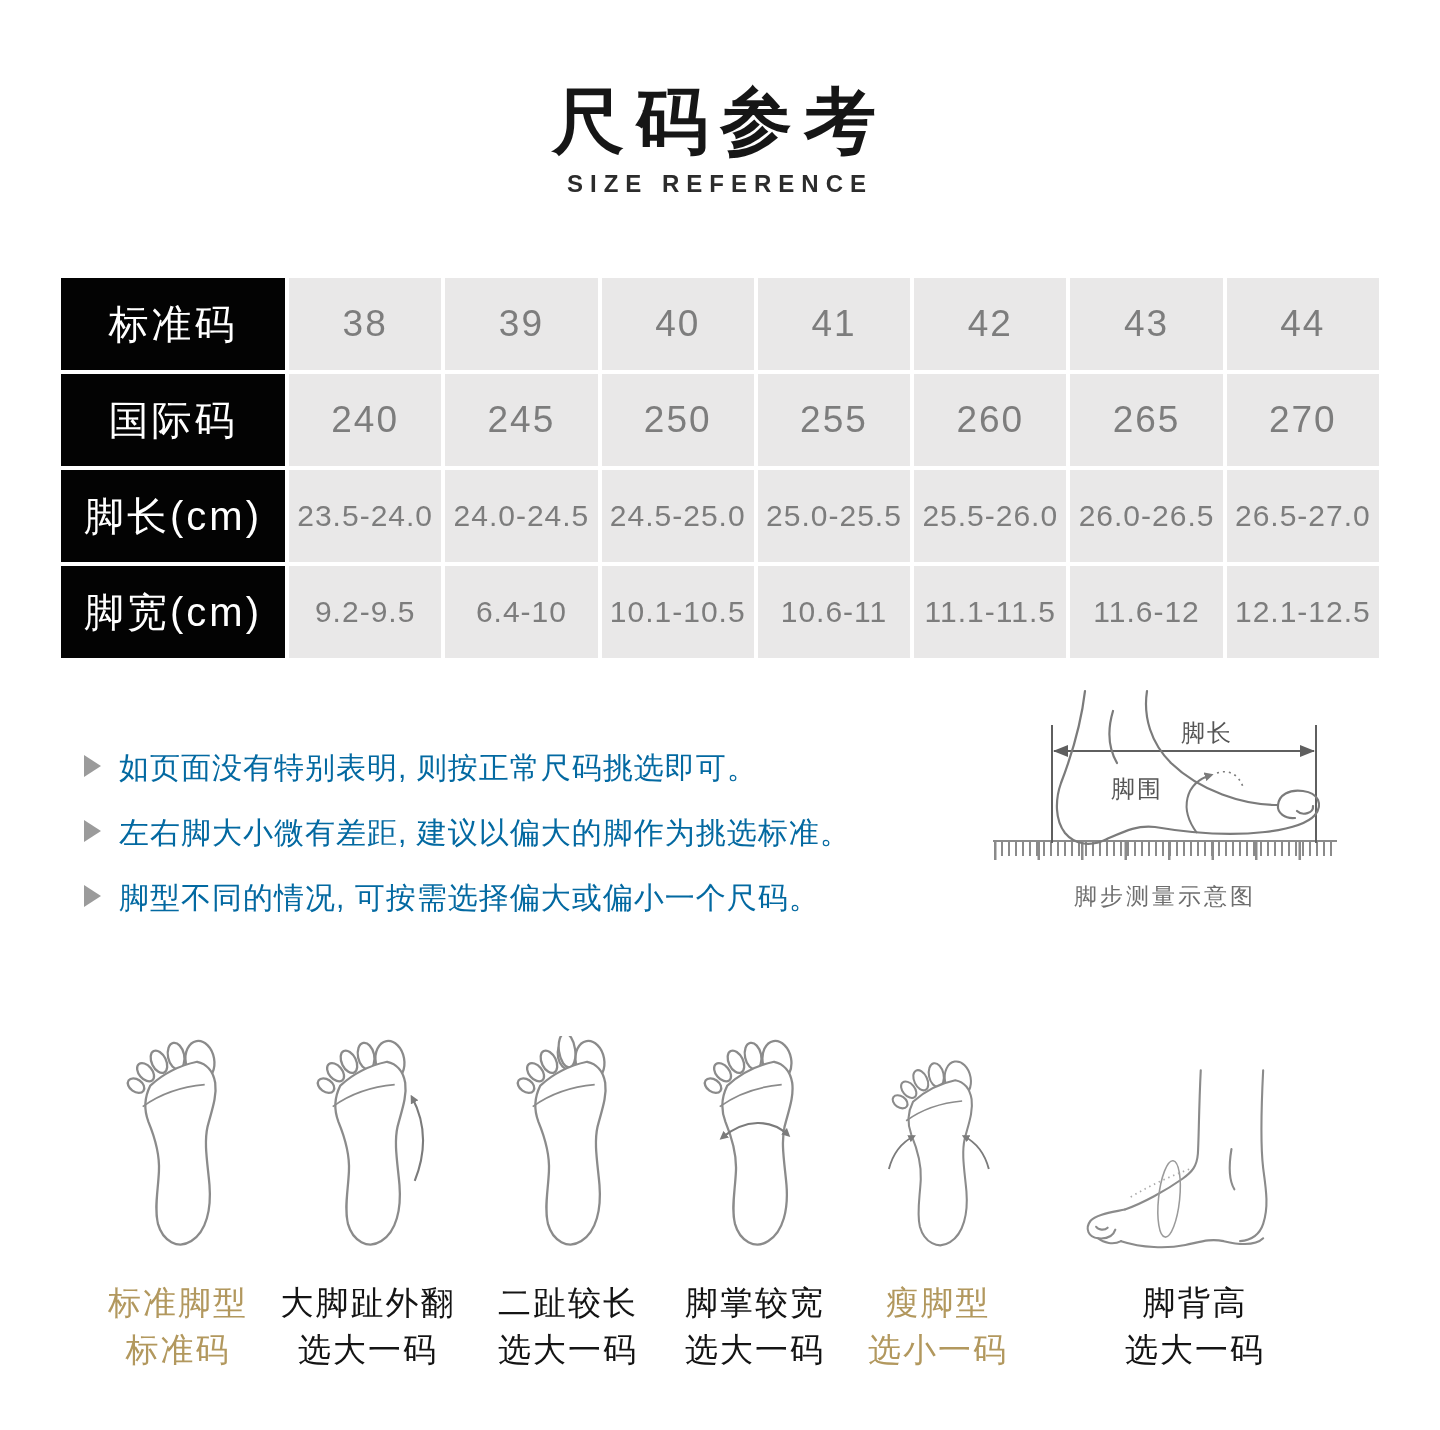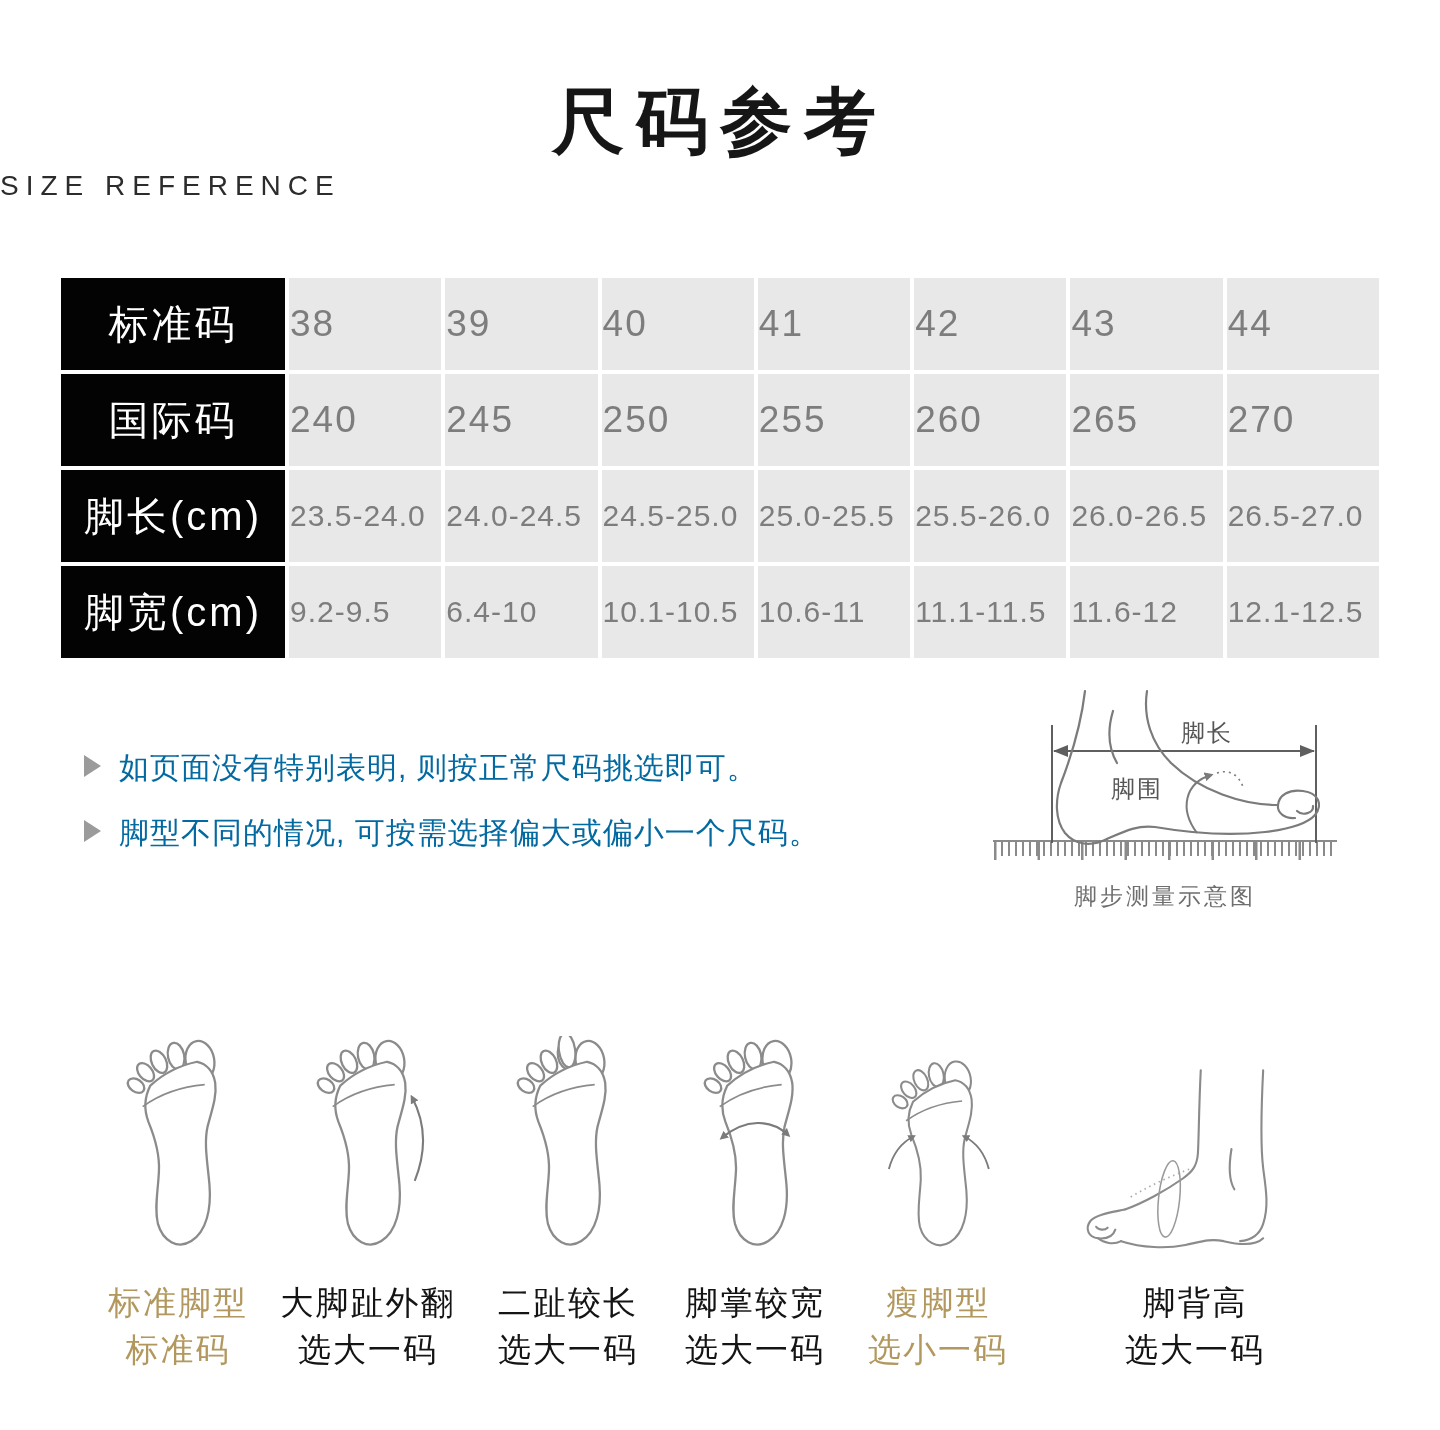--- a/index.html
+++ b/index.html
@@ -2,30 +2,30 @@
 <html><head>
 <meta charset="utf-8">
 <style>
   html,body{margin:0;padding:0;background:#fff;}
   .page{position:relative;width:1440px;height:1430px;background:#ffffff;overflow:hidden;
         font-family:"Liberation Sans","DejaVu Sans",sans-serif;}
 
   
   .page-title{position:absolute;top:74px;left:0;width:1440px;margin:0;text-align:center;
               font-size:72px;font-weight:bold;letter-spacing:12px;color:#161616;}
-  .page-subtitle{position:absolute;top:170px;left:0;width:1440px;
-                 font-size:28px;font-weight:400;letter-spacing:7px;color:#2c2c2c;}
+  .page-subtitle{position:absolute;top:170px;left:0;width:1440px;text-align:center;
+                 font-size:24px;font-weight:700;letter-spacing:7px;color:#2c2c2c;}
 
   
   .size-table{position:absolute;left:57px;top:274px;width:1326px;
               border-collapse:separate;border-spacing:4px;table-layout:fixed;}
   .size-table th{width:222px;height:90px;background:#030303;color:#ffffff;
                  font-size:40px;font-weight:400;letter-spacing:3px;text-align:center;vertical-align:middle;}
   .size-table td{height:90px;background:#e9e8e8;color:#7d7d7d;
-                 font-size:37px;letter-spacing:2px;text-align:left;vertical-align:middle;}
+                 font-size:37px;letter-spacing:2px;text-align:center;vertical-align:middle;}
   .size-table tr:nth-child(n+3) td{font-size:30px;letter-spacing:1px;}
 
   
   .notes-list{position:absolute;left:84px;top:748px;width:880px;margin:0;padding:0;list-style:none;}
   .note-item{display:flex;align-items:flex-start;margin-bottom:26px;}
   .tri{flex:none;width:0;height:0;border-left:17px solid #9b9b9b;
        border-top:11px solid transparent;border-bottom:11px solid transparent;margin:7px 18px 0 0;}
   .note-text{font-size:30px;color:#0369a1;letter-spacing:1px;line-height:39px;}
 
   
@@ -122,20 +122,24 @@
       </tbody>
   </table>
 
   <ul class="notes-list">
       <li class="note-item">
         <span class="tri"></span>
         <span class="note-text">如页面没有特别表明, 则按正常尺码挑选即可。</span>
       </li>
       <li class="note-item">
         <span class="tri"></span>
+        <span class="note-text">左右脚大小微有差距, 建议以偏大的脚作为挑选标准。</span>
+      </li>
+      <li class="note-item">
+        <span class="tri"></span>
         <span class="note-text">脚型不同的情况, 可按需选择偏大或偏小一个尺码。</span>
       </li>
     </ul>
 
   <div class="measure-diagram">
     <svg width="392" height="192" viewBox="0 0 392 192">
 
       <g stroke="#8a8a8a">
         <line x1="8" y1="158" x2="352" y2="158" stroke-width="2"></line>
         <line x1="9" y1="166" x2="352" y2="166" stroke-width="14" stroke-dasharray="2 5"></line>

